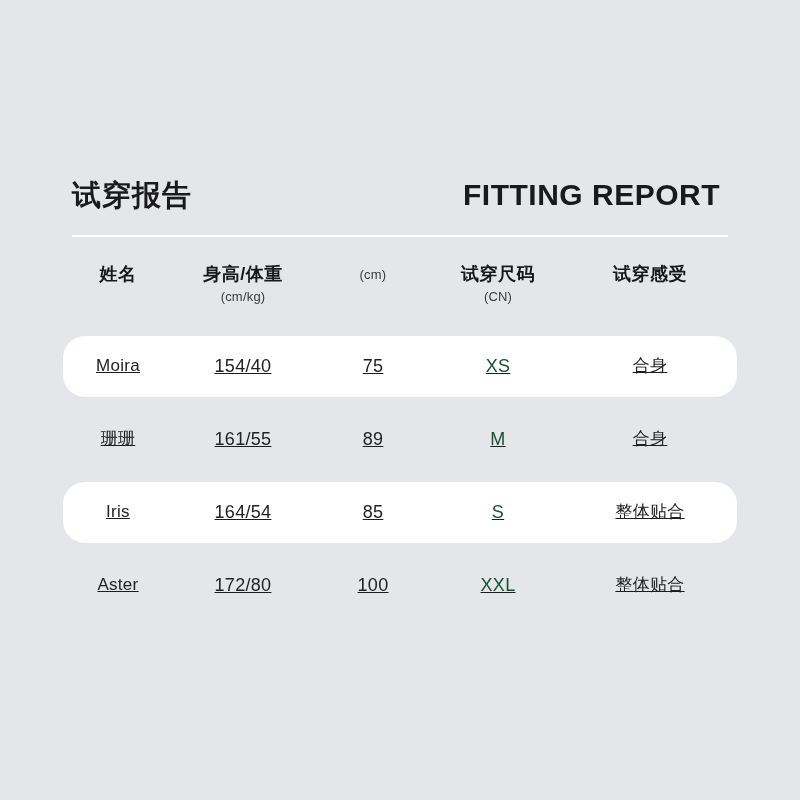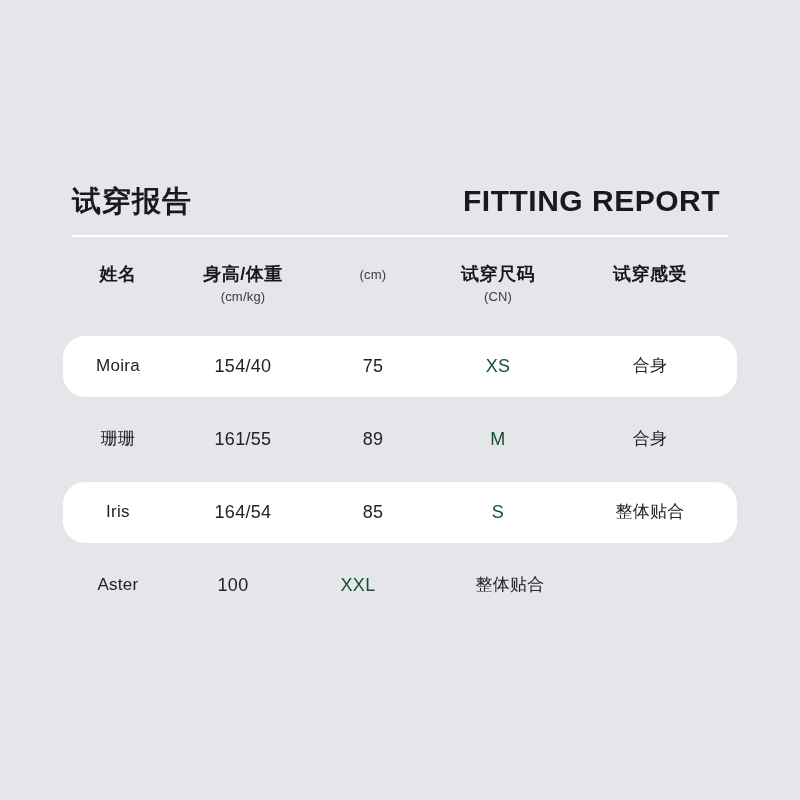--- a/index.html
+++ b/index.html
@@ -21,25 +21,25 @@
     position: relative;
     width: 800px;
     height: 800px;
     background: #e5e6ea;
   }
 
   
   .report-header {
     position: absolute;
     left: 72px;
-    top: 176px;
+    top: 160px;
     width: 656px;
     height: 50px;
     display: flex;
-    align-items: center;
+    align-items: flex-end;
     justify-content: space-between;
   }
 
   .title-cn {
     font-size: 29px;
     font-weight: bold;
     letter-spacing: 1px;
     color: #1a1a1c;
     line-height: 1;
   }
@@ -118,20 +118,21 @@
     margin-top: 16px;
   }
 
   .row {
     display: flex;
     align-items: center;
     height: 61px;
     border-radius: 22px;
     margin-bottom: 12px;
     background: transparent;
+    text-decoration: underline;
   }
 
   .row.alt {
     background: #ffffff;
   }
 
   .row .cell {
     font-size: 18px;
     color: #222225;
     letter-spacing: 0.3px;
@@ -203,20 +204,21 @@
       <div class="row alt">
         <div class="cell c-name name-cell">Iris</div>
         <div class="cell c-hw">164/54</div>
         <div class="cell c-bust">85</div>
         <div class="cell c-size size">S</div>
         <div class="cell c-feel feel-cell">整体贴合</div>
       </div>
 
       <div class="row">
         <div class="cell c-name name-cell">Aster</div>
+        <div class="cell c-hw">172/80</div>
         <div class="cell c-bust">100</div>
         <div class="cell c-size size">XXL</div>
         <div class="cell c-feel feel-cell">整体贴合</div>
       </div>
 
     </div>
   </div>
 
 </div>
 

